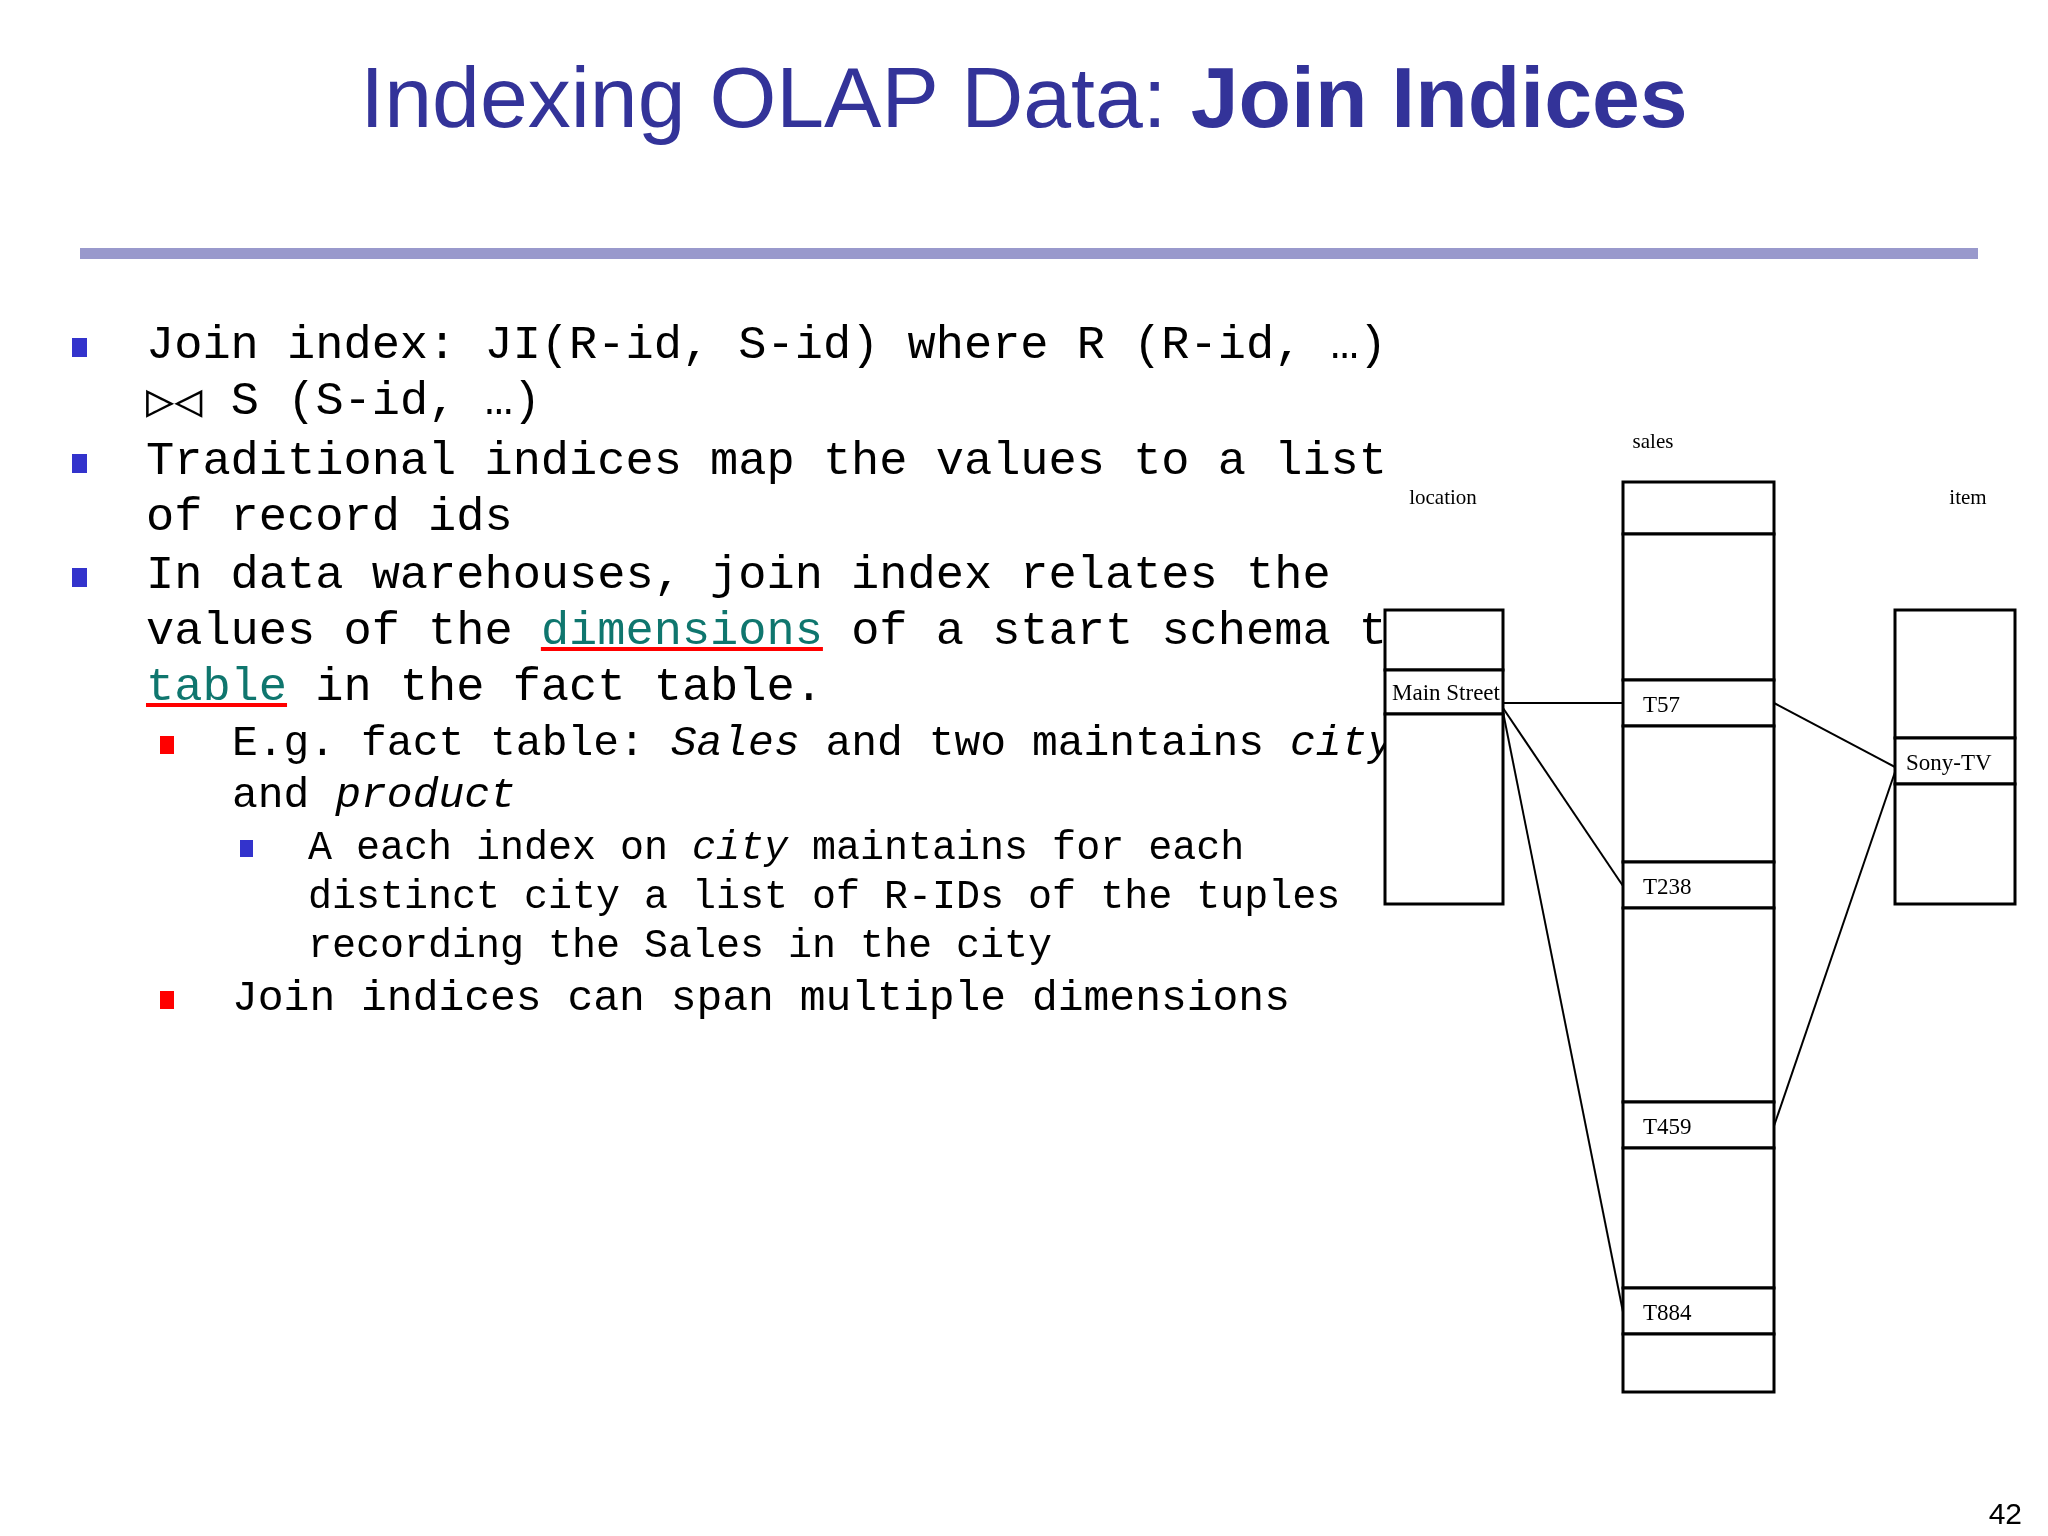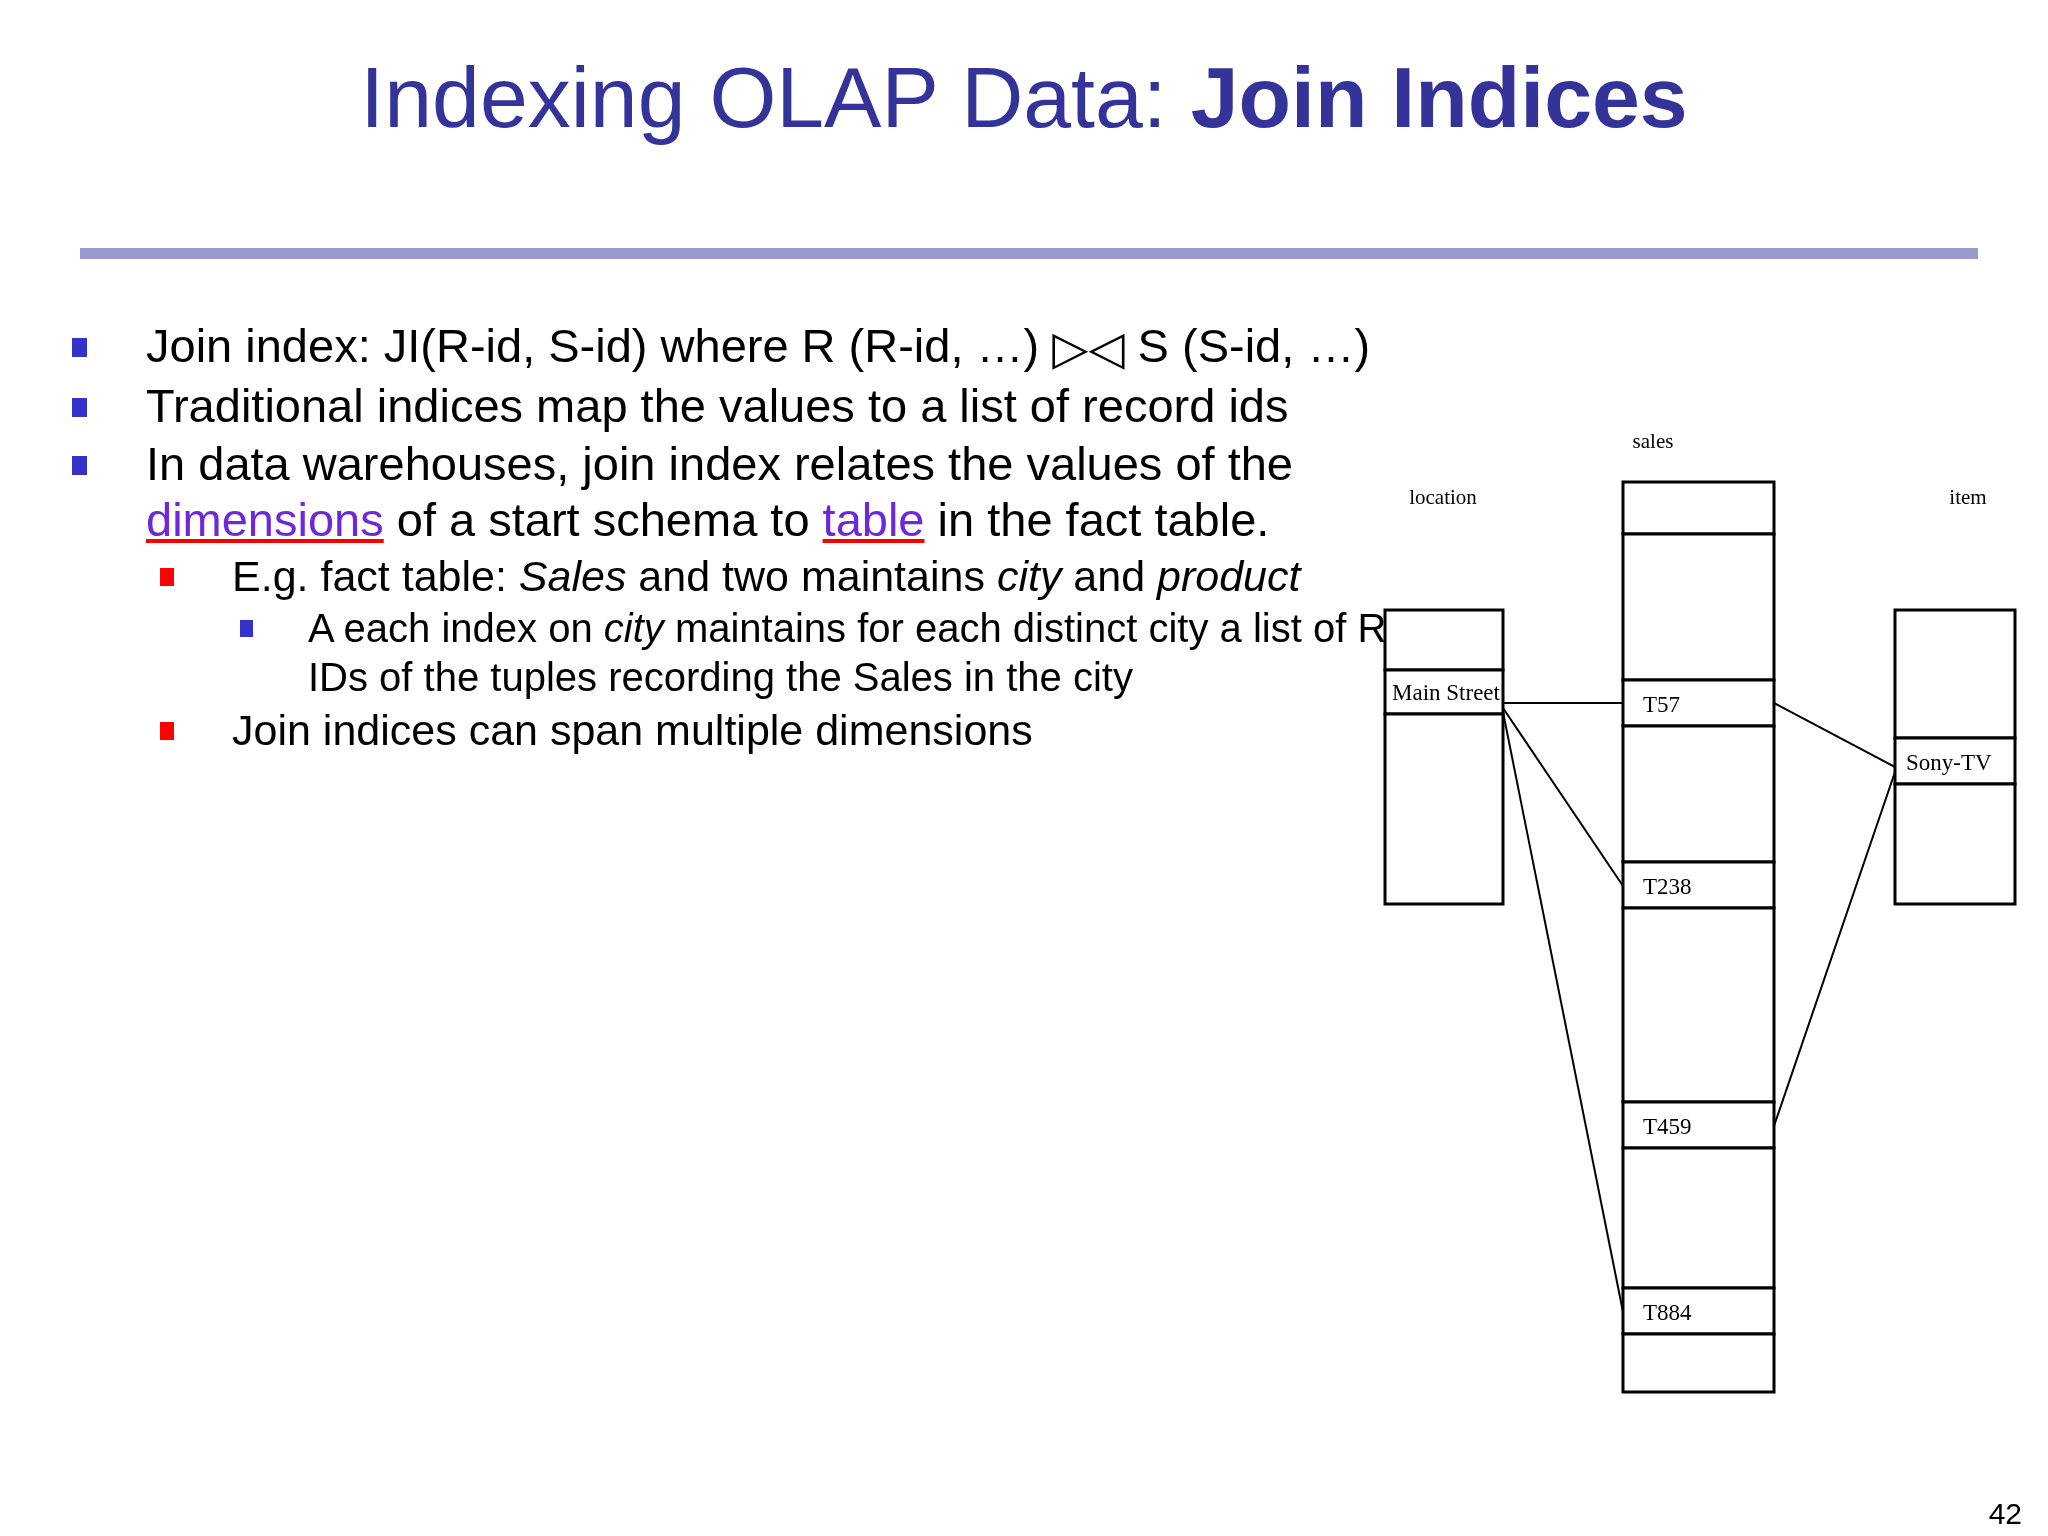--- a/index.html
+++ b/index.html
@@ -30,20 +30,21 @@
     left:80px; top:248px;
     width:1898px; height:11px;
     background:#9999cc;
   }
 
   
   .body{
     position:absolute;
     left:60px; top:318px;
     width:1380px;
+    font-family:Liberation Mono, monospace;
   }
   .bullet{
     position:relative;
     display:block;
     margin:0 0 2px 0;
   }
   .marker{
     position:absolute;
     display:block;
   }
@@ -54,21 +55,21 @@
   .lvl1 .marker{left:12px; top:20px; width:15px; height:19px; background:#3333cc;}
 
   
   .lvl2{padding-left:172px; font-size:43px; line-height:52px; color:#000;}
   .lvl2 .marker{left:100px; top:18px; width:14px; height:18px; background:#ff0000;}
 
   
   .lvl3{padding-left:248px; font-size:40px; line-height:49px; color:#000;}
   .lvl3 .marker{left:180px; top:16px; width:13px; height:17px; background:#3333cc;}
 
-  .red-u{color:#6d28d9; text-decoration:underline; text-decoration-color:#ff0000;}
+  .red-u{color:#0f766e; text-decoration:underline; text-decoration-color:#ff0000;}
   .ital{font-style:italic;}
   .bowtie{display:inline-block; vertical-align:-2px;}
 
   
   #diagram{
     position:absolute;
     left:1355px; top:420px;
     width:693px; height:1010px;
   }
   #diagram svg{display:block;}

